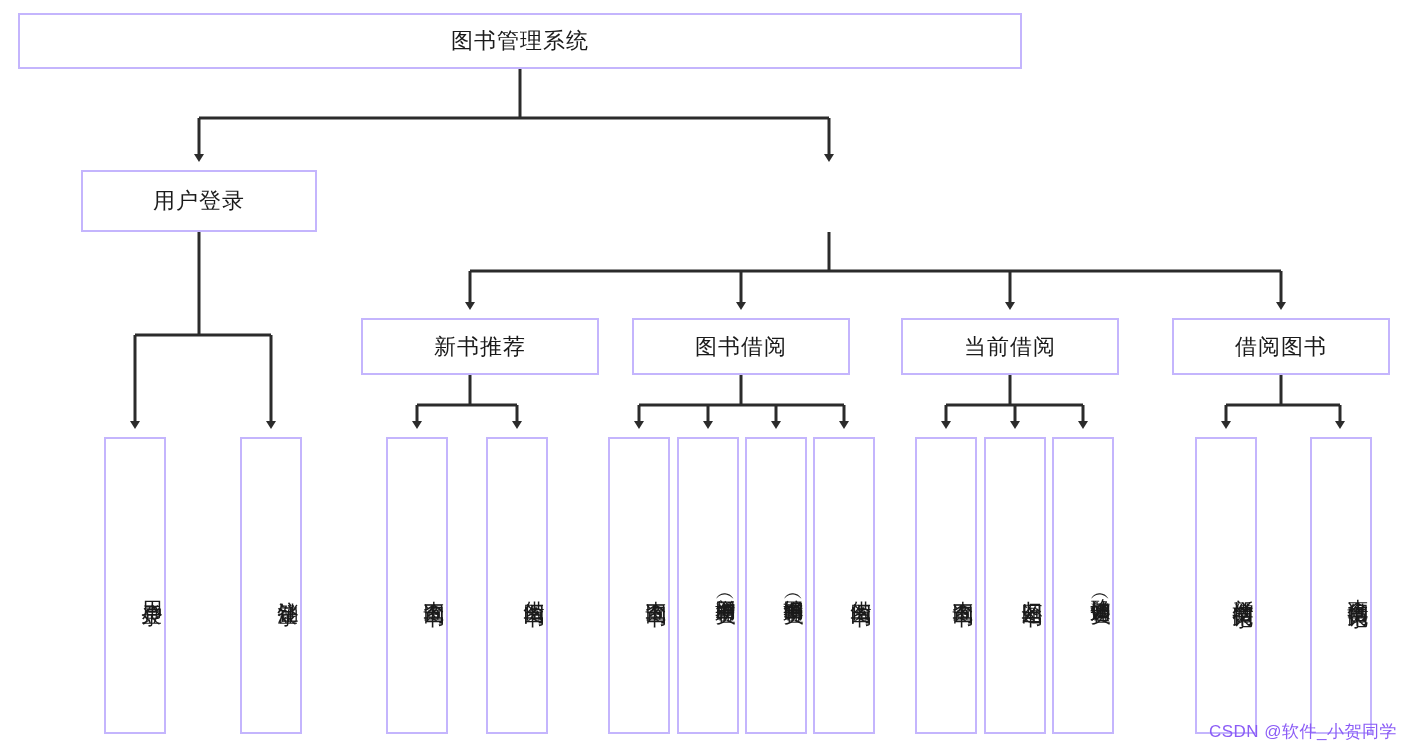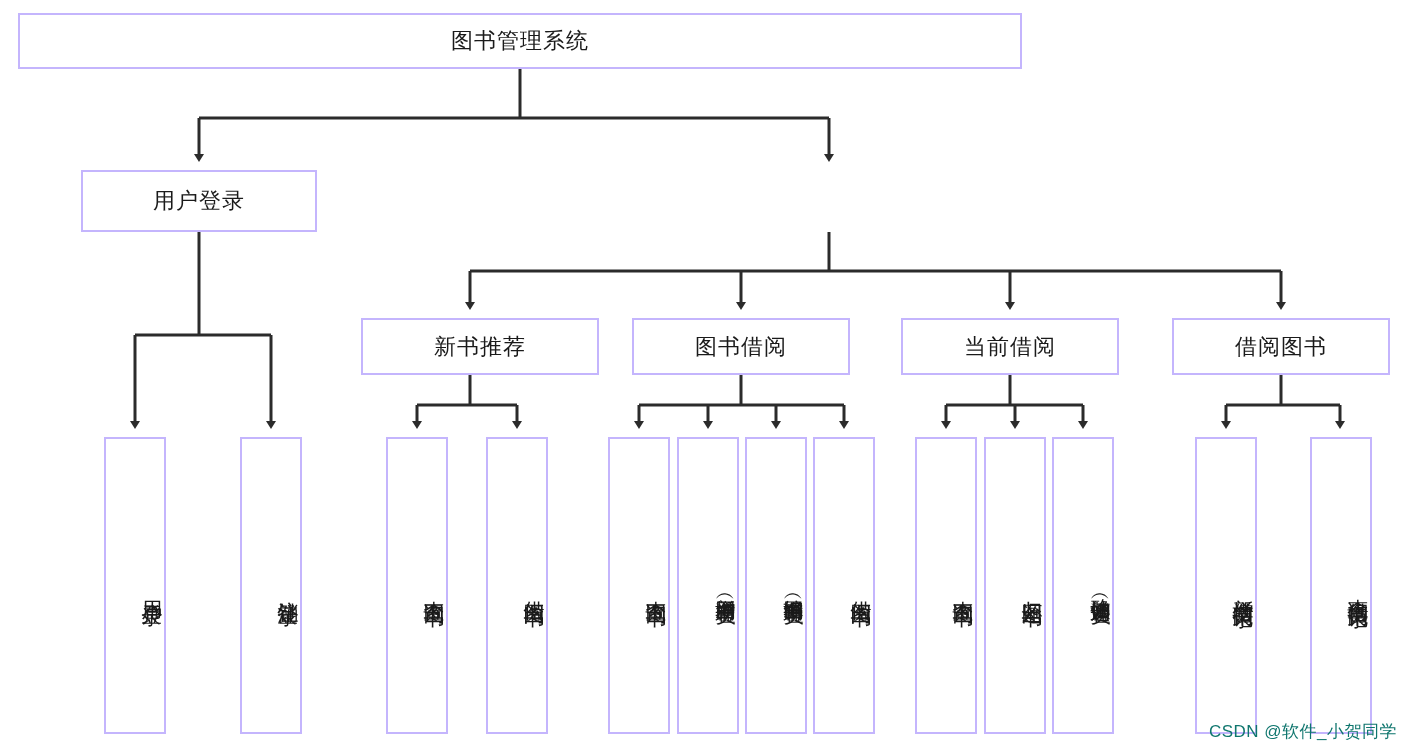--- a/index.html
+++ b/index.html
@@ -56,21 +56,21 @@
   }
   .node .lbl {
     display: block;
     white-space: nowrap;
   }
   #watermark {
     position: absolute;
     right: 8px;
     bottom: 4px;
     font-size: 17px;
-    color: #0f766e;
+    color: #8b5cf6;
     letter-spacing: 0.5px;
     user-select: none;
   }
 </style>
 </head>
 <body>
 
 <div id="canvas">
 
   <svg id="wires" viewBox="0 0 1405 747">

